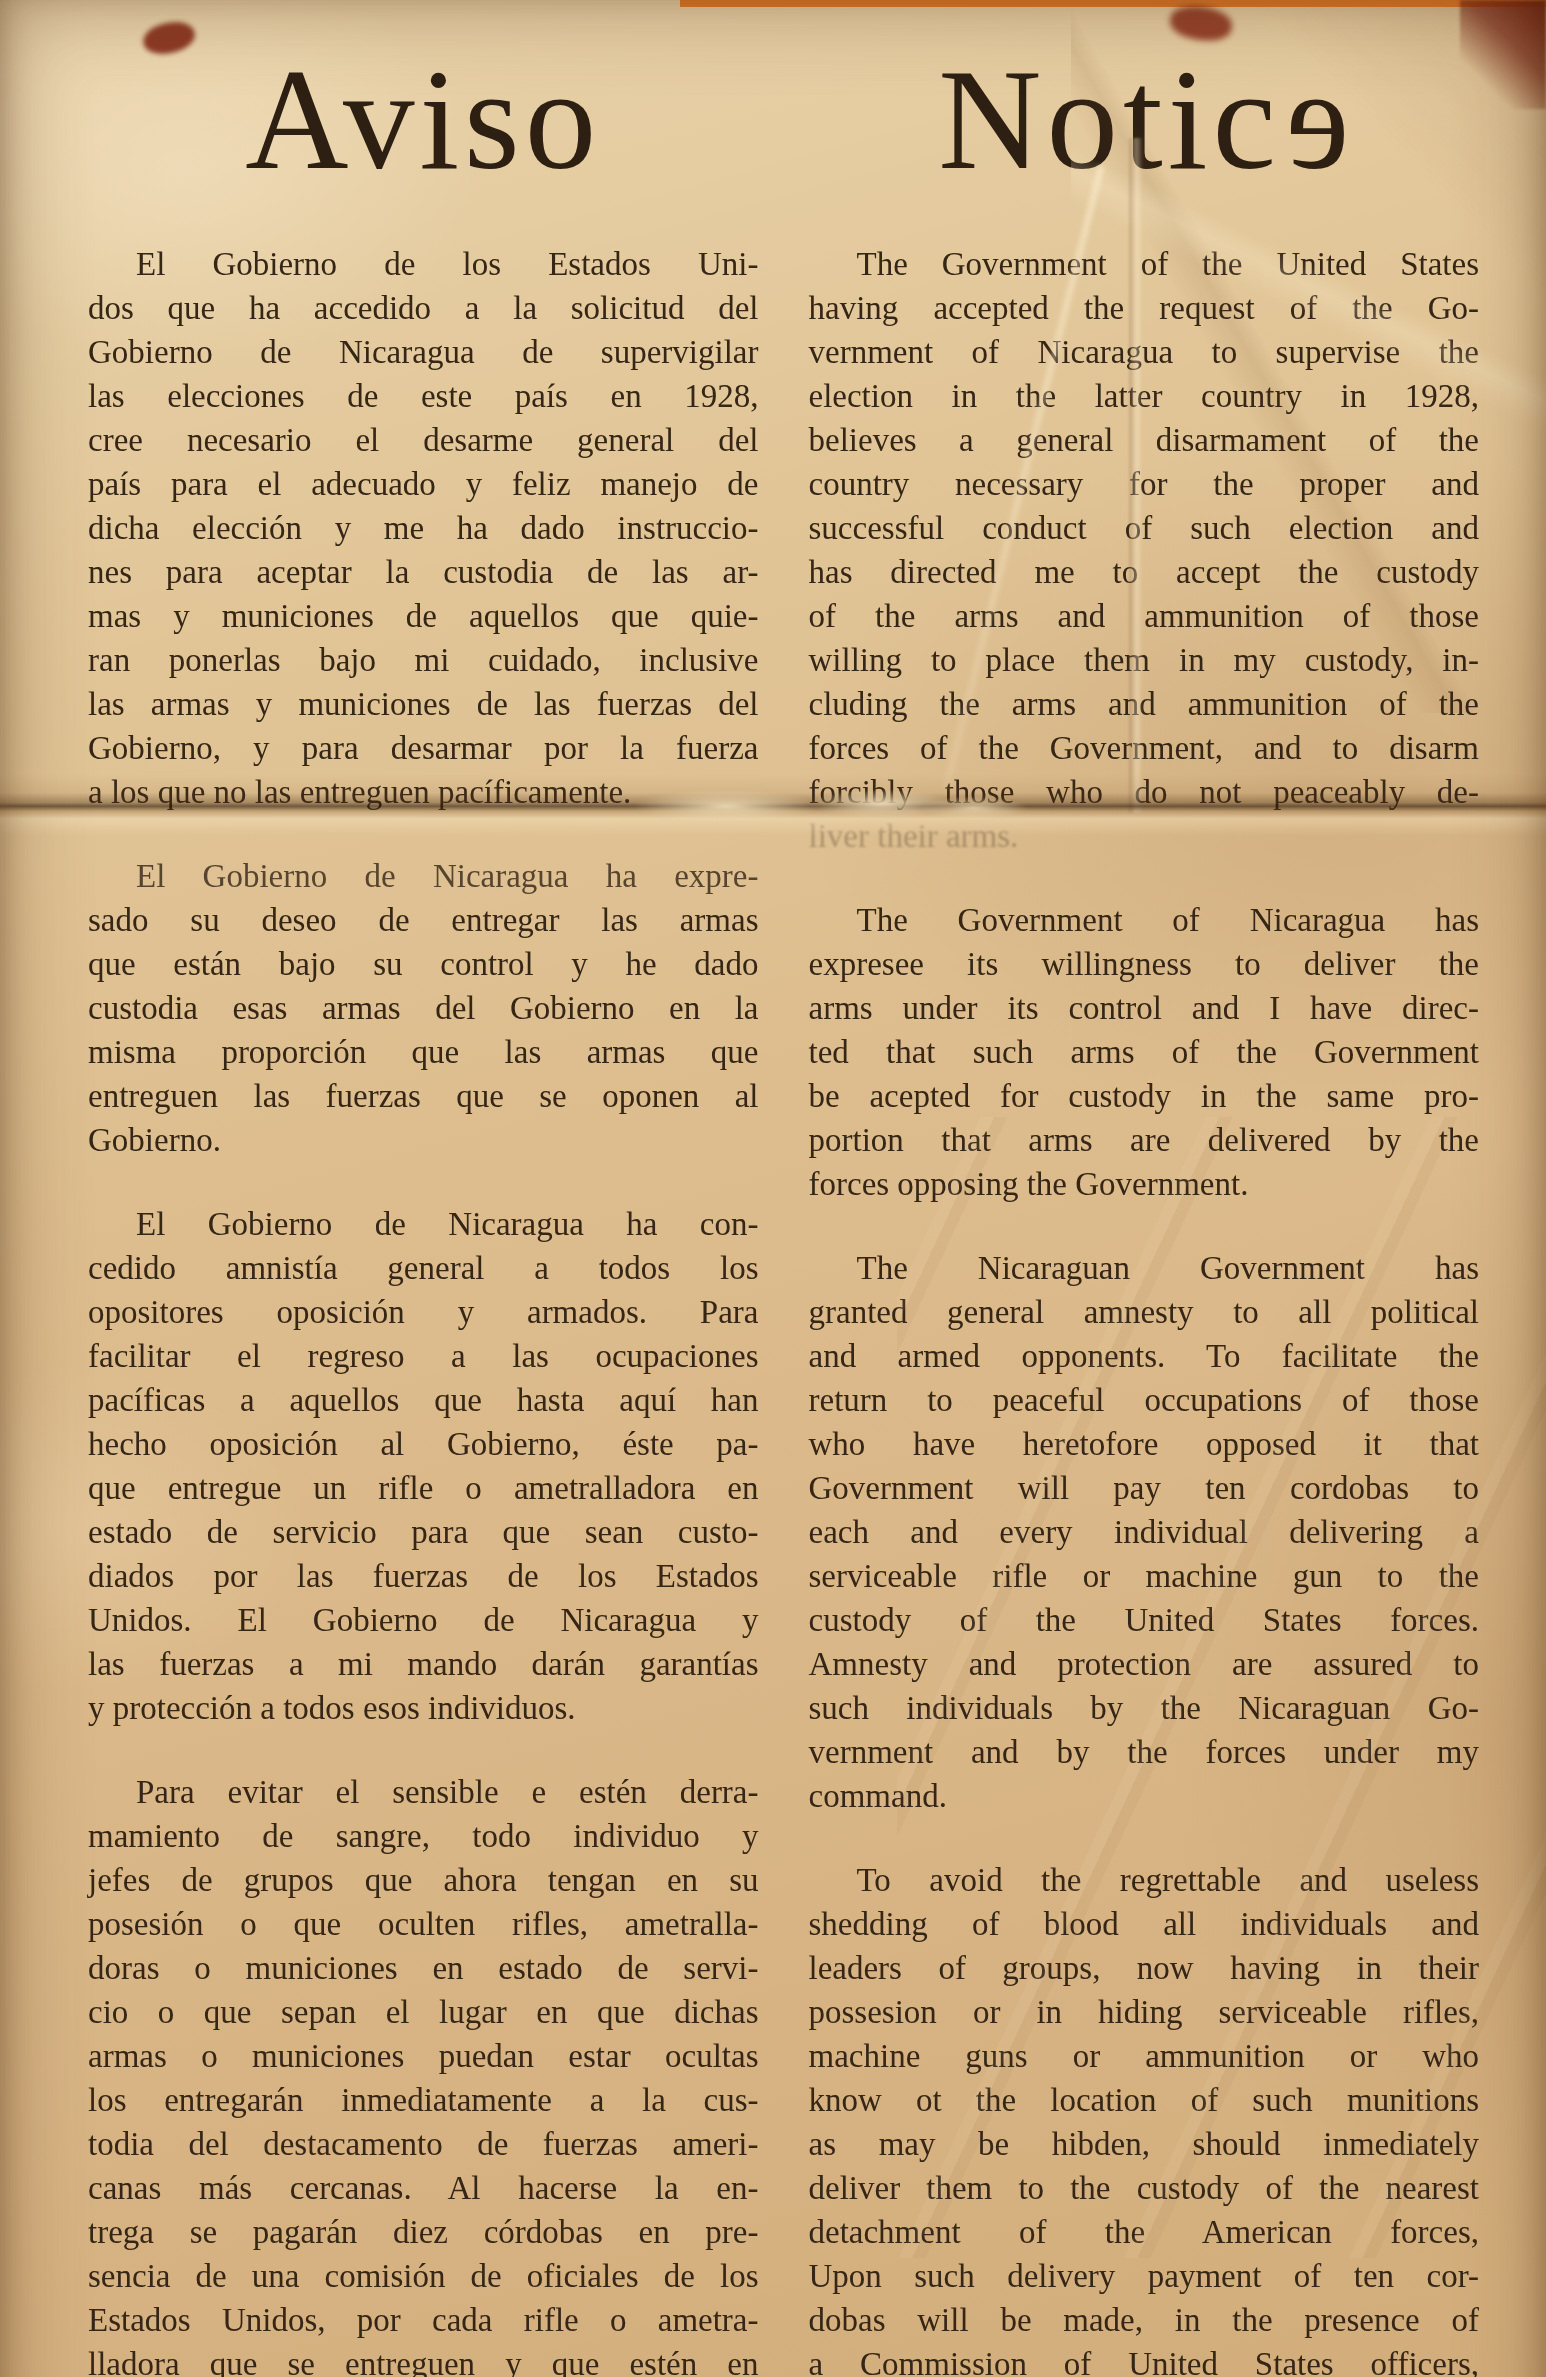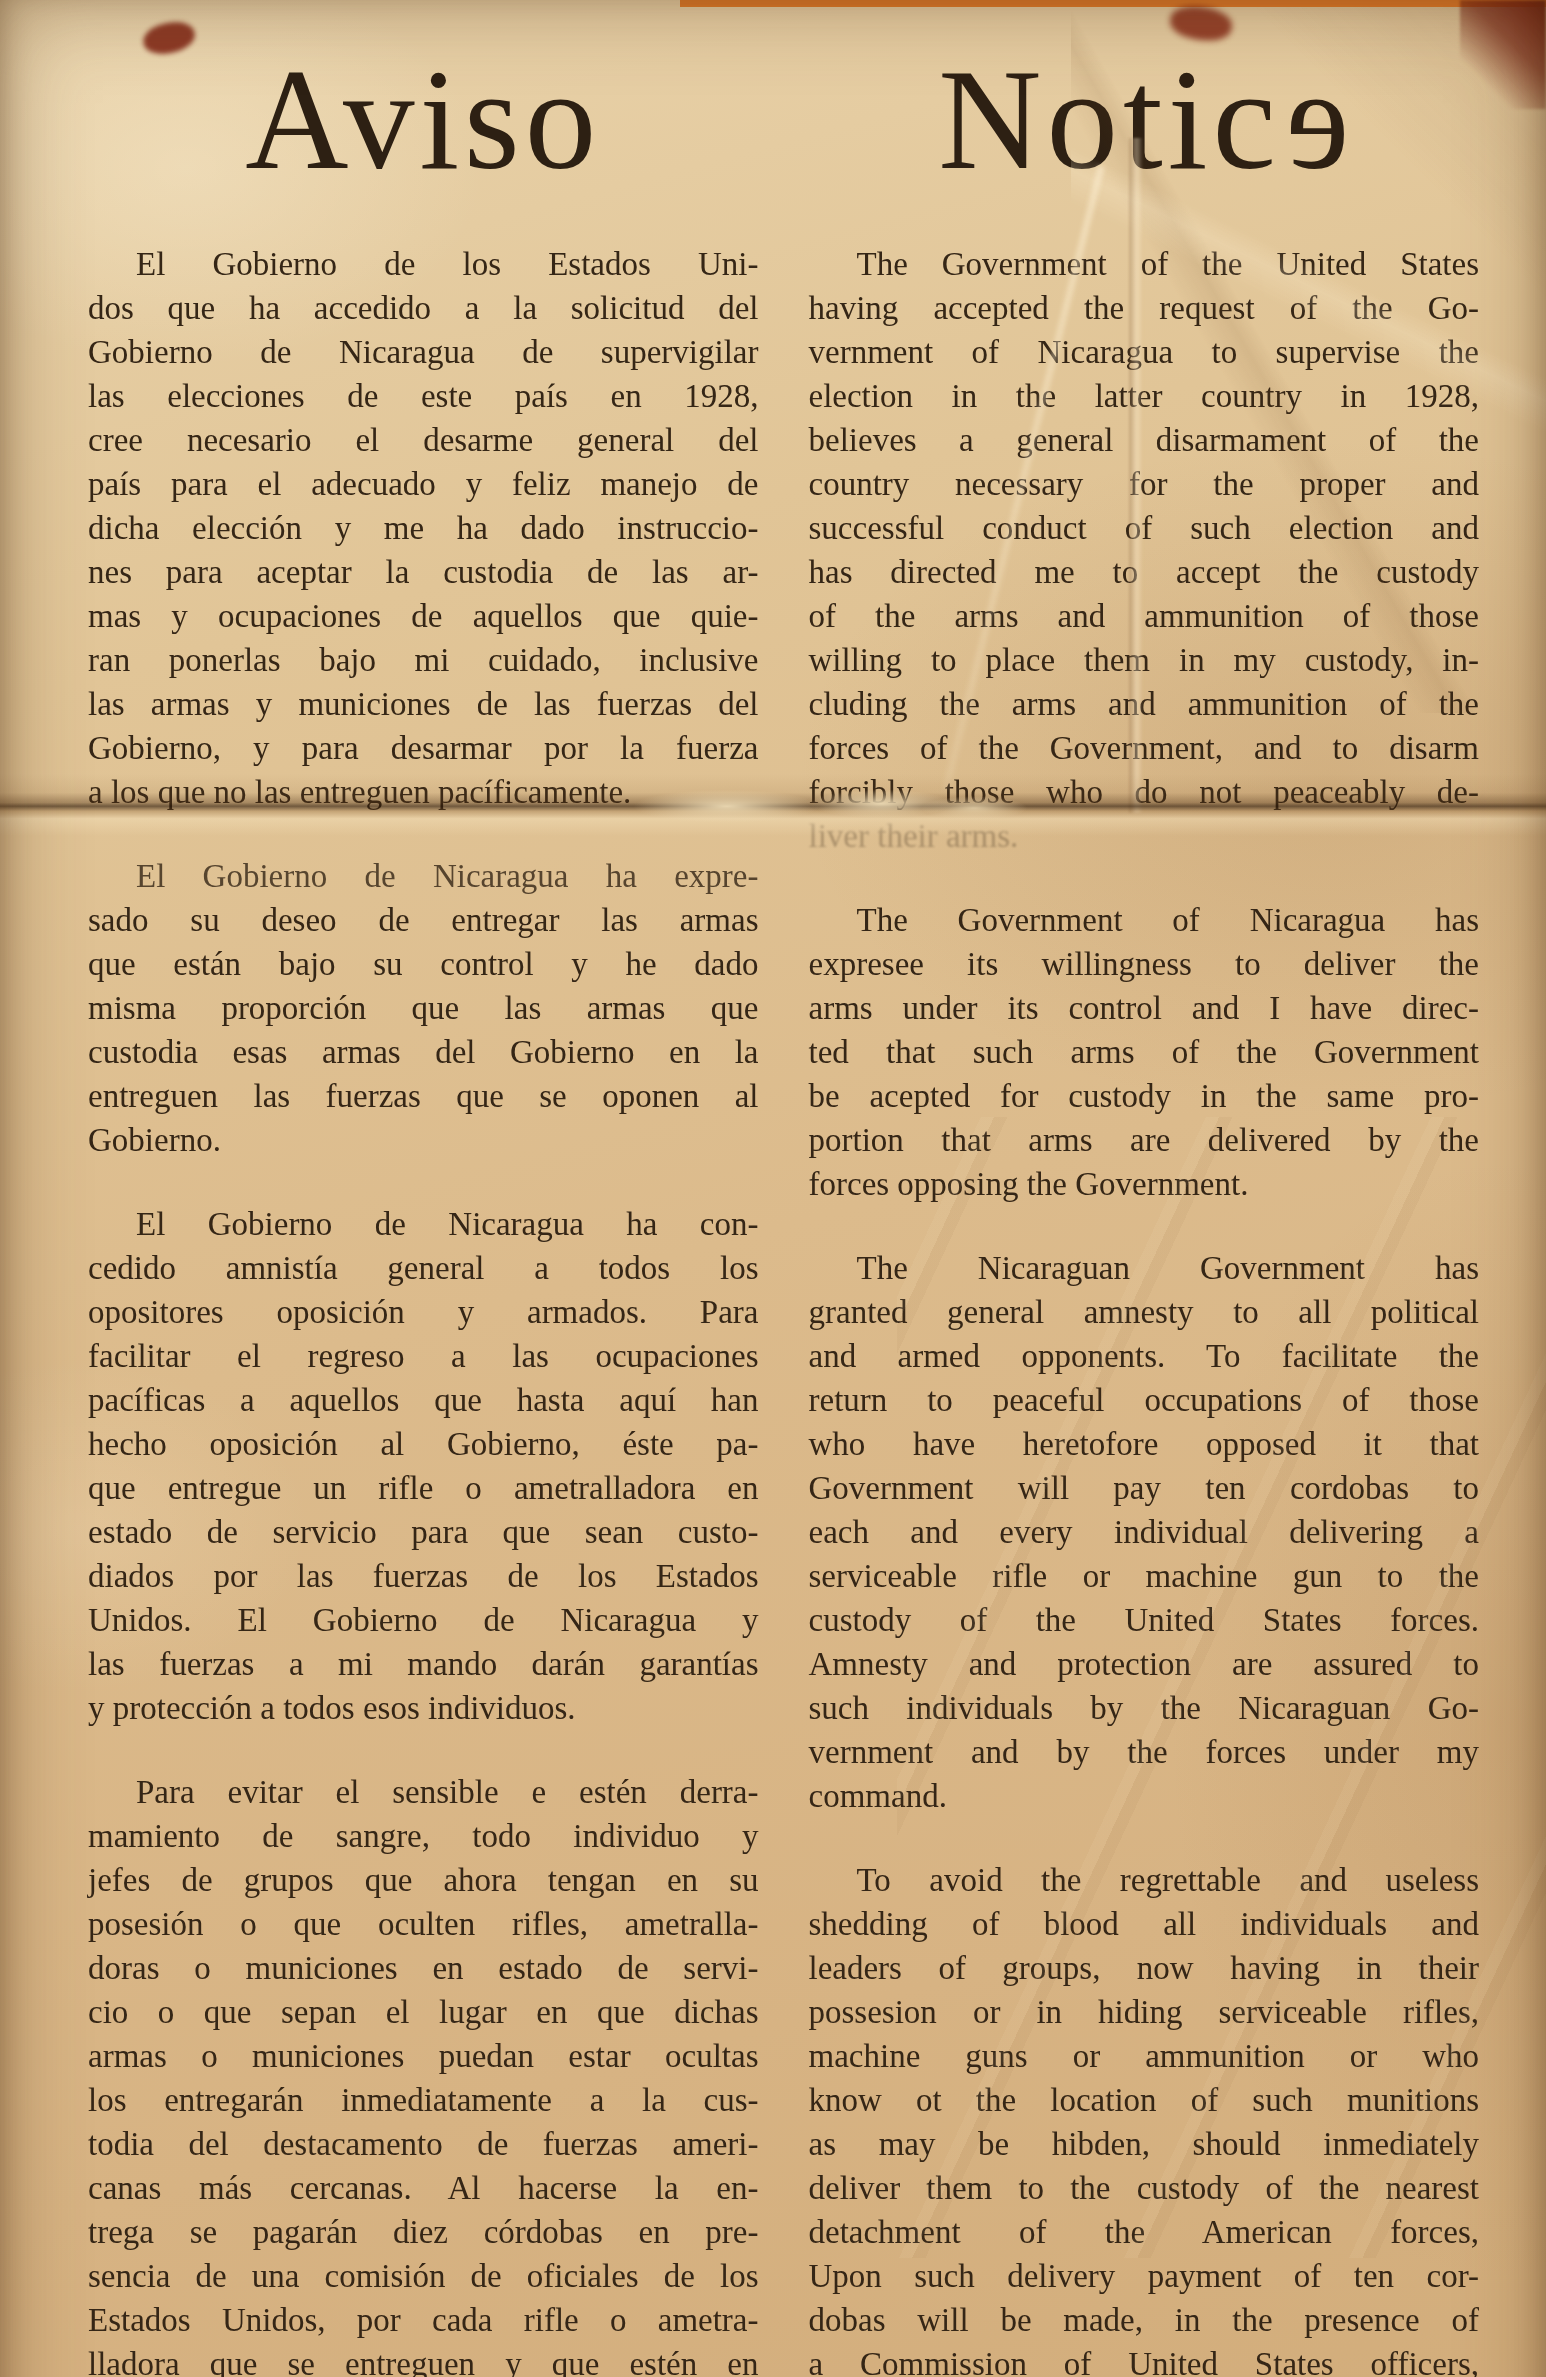--- a/index.html
+++ b/index.html
@@ -76,34 +76,34 @@
 
       <div class="para">
           <div class="line first-line">El Gobierno de los Estados Uni-</div>
           <div class="line">dos que ha accedido a la solicitud del</div>
           <div class="line">Gobierno de Nicaragua de supervigilar</div>
           <div class="line">las elecciones de este país en 1928,</div>
           <div class="line">cree necesario el desarme general del</div>
           <div class="line">país para el adecuado y feliz manejo de</div>
           <div class="line">dicha elección y me ha dado instruccio-</div>
           <div class="line">nes para aceptar la custodia de las ar-</div>
-          <div class="line">mas y ocupaciones de aquellos que quie-</div>
+          <div class="line">mas y municiones de aquellos que quie-</div>
           <div class="line">ran ponerlas bajo mi cuidado, inclusive</div>
           <div class="line">las armas y municiones de las fuerzas del</div>
           <div class="line">Gobierno, y para desarmar por la fuerza</div>
           <div class="line last-line">a los que no las entreguen pacíficamente.</div>
         </div>
 
       <div class="para">
         <div class="line first-line damaged-es">El Gobierno de Nicaragua ha expre-</div>
         <div>
             <div class="line">sado su deseo de entregar las armas</div>
             <div class="line">que están bajo su control y he dado</div>
+            <div class="line">custodia esas armas del Gobierno en la</div>
             <div class="line">misma proporción que las armas que</div>
-            <div class="line">custodia esas armas del Gobierno en la</div>
             <div class="line">entreguen las fuerzas que se oponen al</div>
             <div class="line last-line">Gobierno.</div>
           </div>
       </div>
 
       <div class="para">
           <div class="line first-line">El Gobierno de Nicaragua ha con-</div>
           <div class="line">cedido amnistía general a todos los</div>
           <div class="line">opositores oposición y armados.  Para</div>
           <div class="line">facilitar el regreso a las ocupaciones</div>

